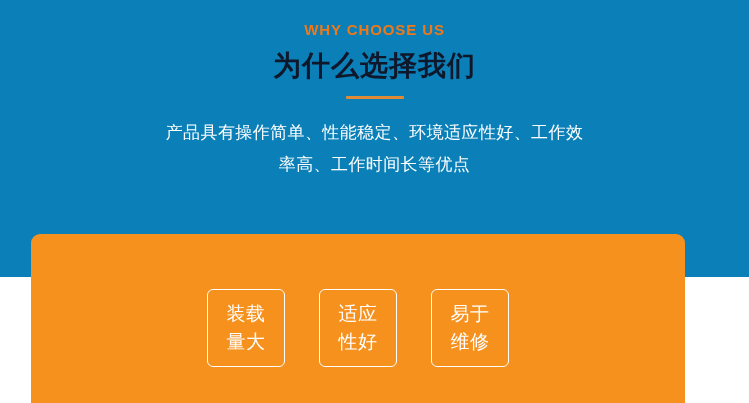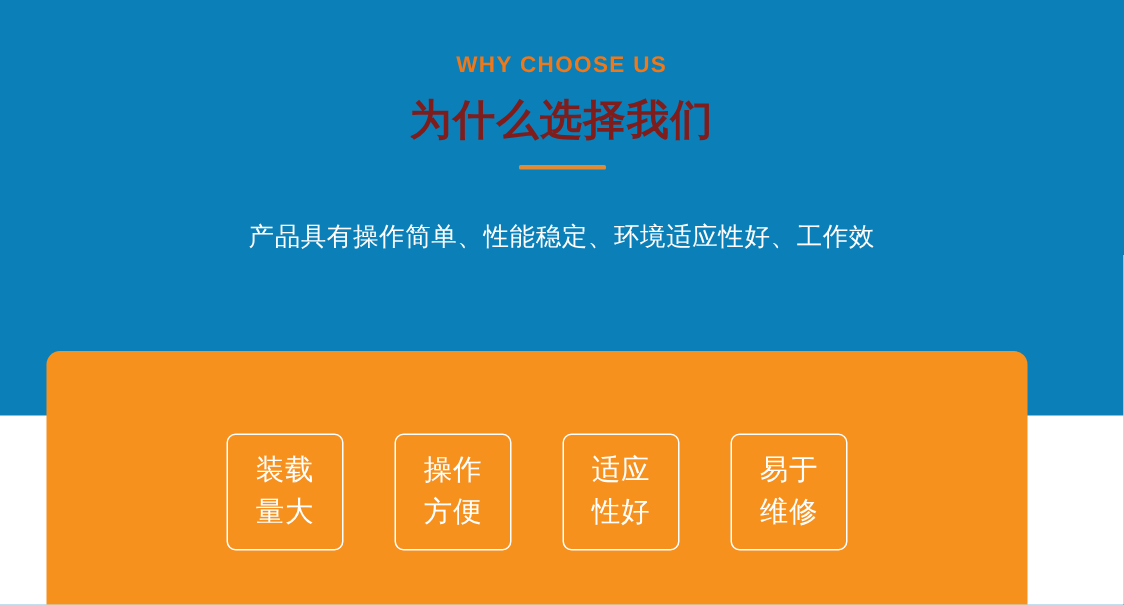--- a/index.html
+++ b/index.html
@@ -37,50 +37,50 @@
   .header {
     position: absolute;
     left: 0;
     top: 0;
     width: 749px;
     text-align: center;
   }
 
   .eyebrow {
     margin: 0;
-    padding-top: 34px;
+    padding-top: 20px;
     font-size: 15px;
     font-weight: bold;
     letter-spacing: 0.9px;
     color: #f07818;
     line-height: 20px;
     white-space: nowrap;
   }
 
   .title {
     margin: 0;
     padding-top: 8px;
     font-size: 28px;
     font-weight: bold;
-    color: #7f1d1d;
+    color: #0f172a;
     line-height: 36px;
     letter-spacing: 1px;
     white-space: nowrap;
   }
 
   .divider {
     width: 58px;
     height: 3px;
     background: #e08a33;
     margin: 12px auto 0 auto;
     border-radius: 1px;
   }
 
   .desc {
-    margin: 11px auto;
+    margin: 0 auto;
     padding-top: 18px;
     width: 480px;
     font-size: 17px;
     line-height: 32px;
     color: #ffffff;
     letter-spacing: 0.4px;
   }
   .desc-line {
     display: block;
   }
@@ -130,35 +130,32 @@
 
   <div class="header">
     <p class="eyebrow">WHY CHOOSE US</p>
 
     <h1 class="title">为什么选择我们</h1>
 
     <div class="divider"></div>
 
     <p class="desc">
       <span class="desc-line">产品具有操作简单、性能稳定、环境适应性好、工作效</span>
+      <span class="desc-line">率高、工作时间长等优点</span>
     </p>
   </div>
 
   <div class="feature-card">
 
     <div class="feature-box">
       <span class="feature-line">装载</span>
       <span class="feature-line">量大</span>
     </div>
 
 
-    <div class="feature-box">
-      <span class="feature-line">操作</span>
-      <span class="feature-line">方便</span>
-    </div>
 
     <div class="feature-box">
       <span class="feature-line">适应</span>
       <span class="feature-line">性好</span>
     </div>
 
     <div class="feature-box">
       <span class="feature-line">易于</span>
       <span class="feature-line">维修</span>
     </div>

